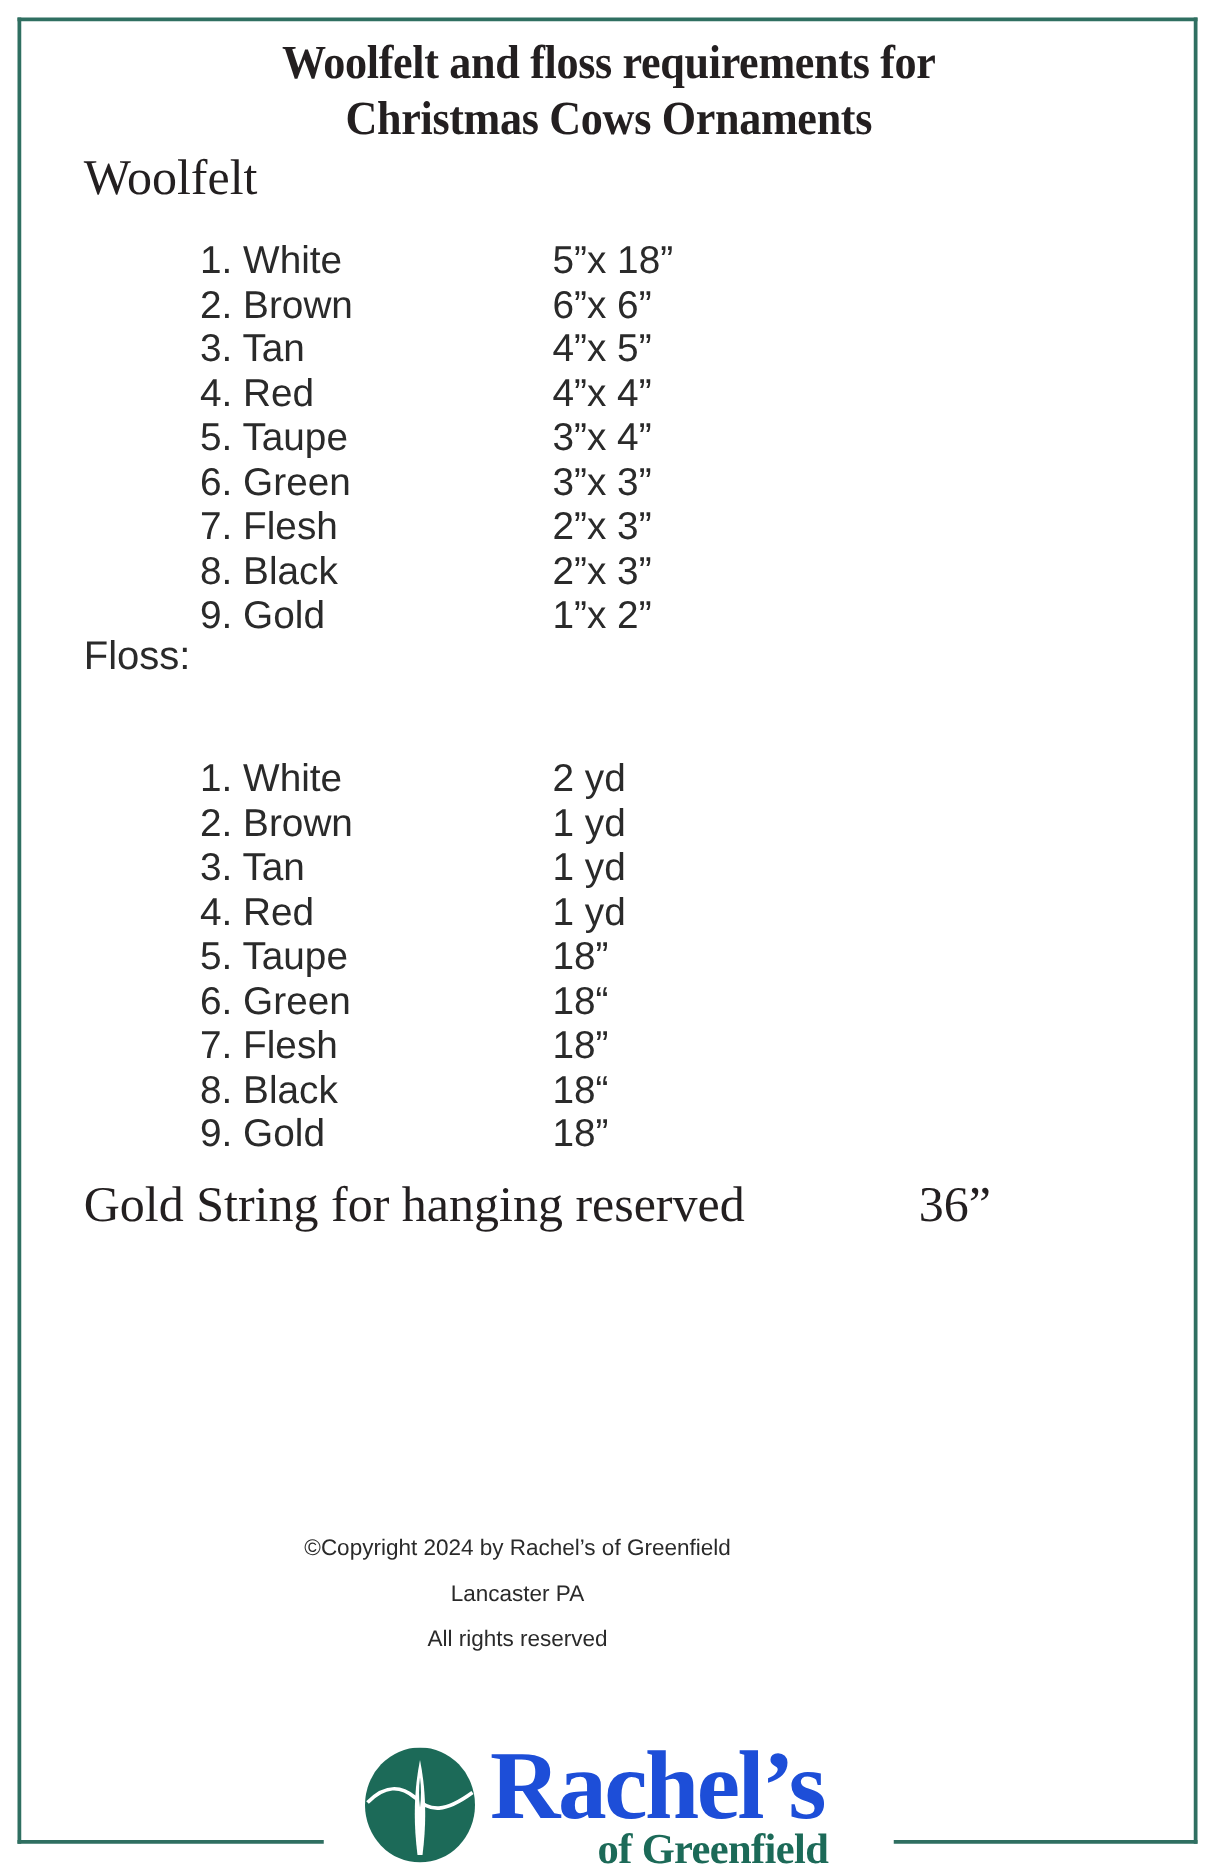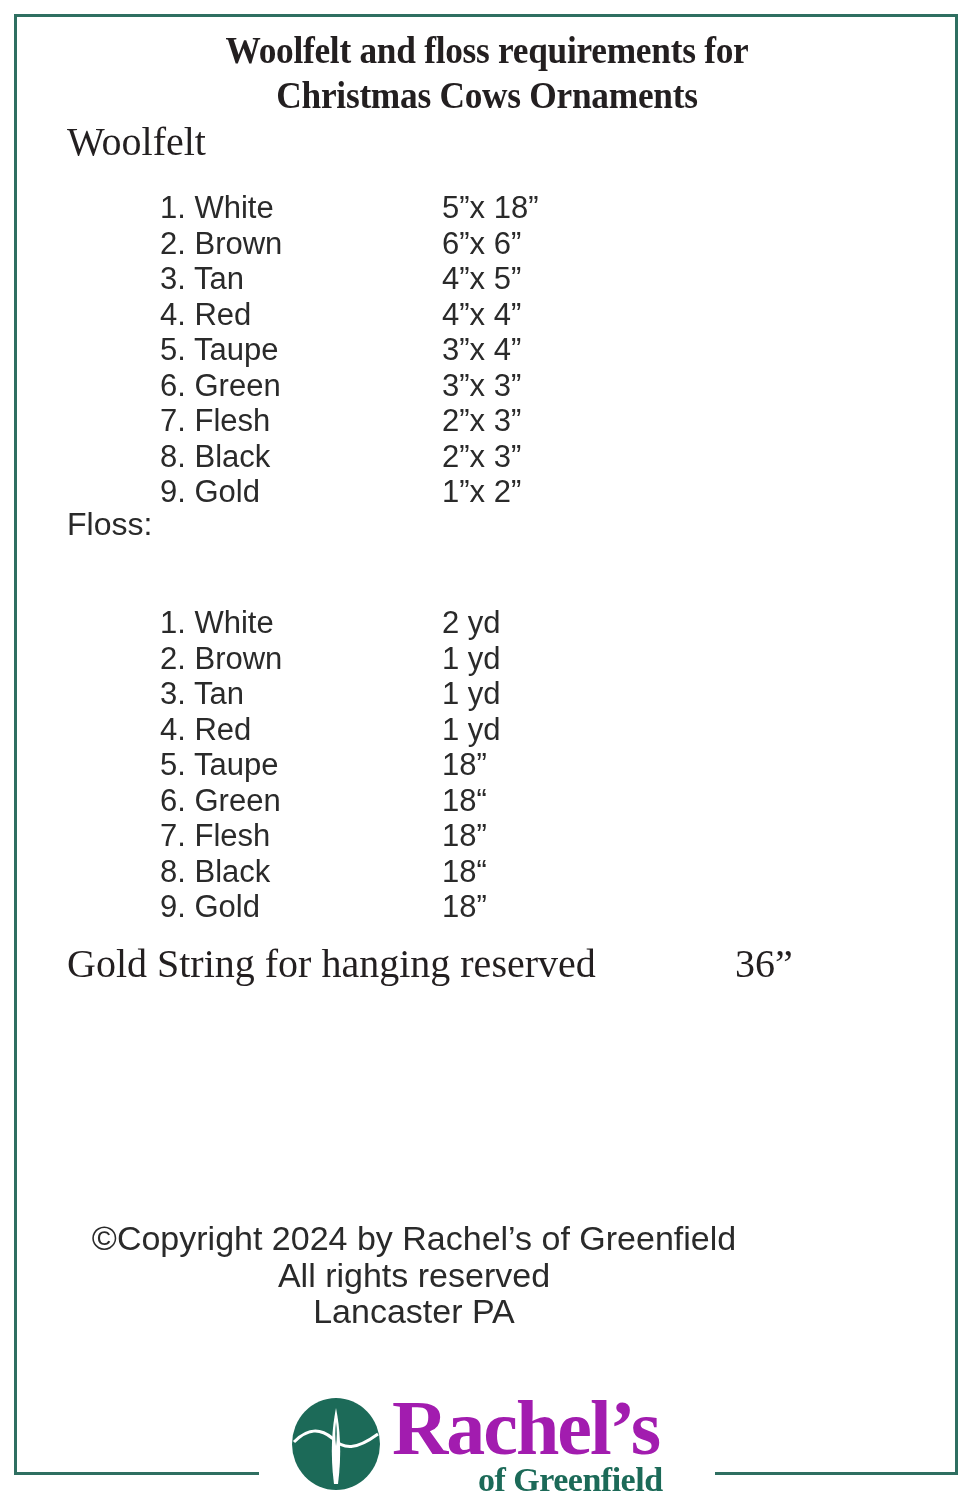--- a/index.html
+++ b/index.html
@@ -25,27 +25,27 @@
   .list .name { position: absolute; left: 0; white-space: nowrap; }
   .list .qty { position: absolute; left: 282px; white-space: nowrap; }
   .list.woolfelt { top: 190px; }
   .list.floss { top: 605px; }
 
   .gold-string { position: absolute; left: 67px; top: 940px;
     font-family: "Liberation Serif", serif; font-size: 40px; line-height: 48px; white-space: nowrap; }
   .gold-string .gs-qty { position: absolute; left: 668px; top: 0; }
 
   .footer { position: absolute; left: 0; width: 828px; top: 1220px; text-align: center;
-    font-family: "Liberation Sans", sans-serif; font-size: 34px; line-height: 36.5px; color: #2a2a2a; }
+    font-family: "Liberation Sans", sans-serif; font-size: 18px; line-height: 36.5px; color: #2a2a2a; }
   .footer div { white-space: nowrap; }
 
   .logo { position: absolute; left: 290px; top: 1395px; width: 400px; height: 105px; }
   .logo-mark { position: absolute; left: 0; top: 3px; width: 92px; height: 92px; }
   .logo-word { position: absolute; left: 102px; top: -12px; font-family: "Liberation Serif", serif;
-    font-weight: bold; font-size: 78px; line-height: 90px; color: #a21caf; letter-spacing: -2px; white-space: nowrap; }
+    font-weight: bold; font-size: 78px; line-height: 90px; color: #1d4ed8; letter-spacing: -2px; white-space: nowrap; }
   .logo-sub { position: absolute; left: 188px; top: 66px; font-family: "Liberation Serif", serif;
     font-weight: bold; font-size: 34px; line-height: 38px; color: #1c6a58; white-space: nowrap; letter-spacing: -0.5px; }
 </style>
 </head>
 <body>
 
 <div class="frame-top"></div>
 <div class="frame-left"></div>
 <div class="frame-right"></div>
 <div class="frame-bottom-left"></div>
@@ -136,22 +136,22 @@
     </div>
 </div>
 
 <div class="gold-string">
   <span>Gold String for hanging reserved</span>
   <span class="gs-qty">36”</span>
 </div>
 
 <div class="footer">
   <div>©Copyright 2024 by Rachel’s of Greenfield</div>
+  <div>Lancaster PA</div>
   <div>All rights reserved</div>
-  <div>Lancaster PA</div>
 </div>
 
 <div class="logo">
   <svg class="logo-mark" viewBox="0 0 92 92">
     <ellipse cx="46" cy="46" rx="44" ry="46" fill="#1c6a58"></ellipse>
     <path d="M4 44 C 18 30, 30 30, 42 40 C 54 52, 66 52, 88 36" stroke="#ffffff" stroke-width="3" fill="none"></path>
     <path d="M46 10 C 42 30, 40 55, 44 86 L 48 86 C 52 55, 50 30, 46 10 Z" fill="#ffffff"></path>
     <path d="M46 24 C 45 32, 45 40, 46 48 C 47 40, 47 32, 46 24 Z" fill="#1c6a58"></path>
   </svg>
   <div class="logo-word">Rachel’s</div>

